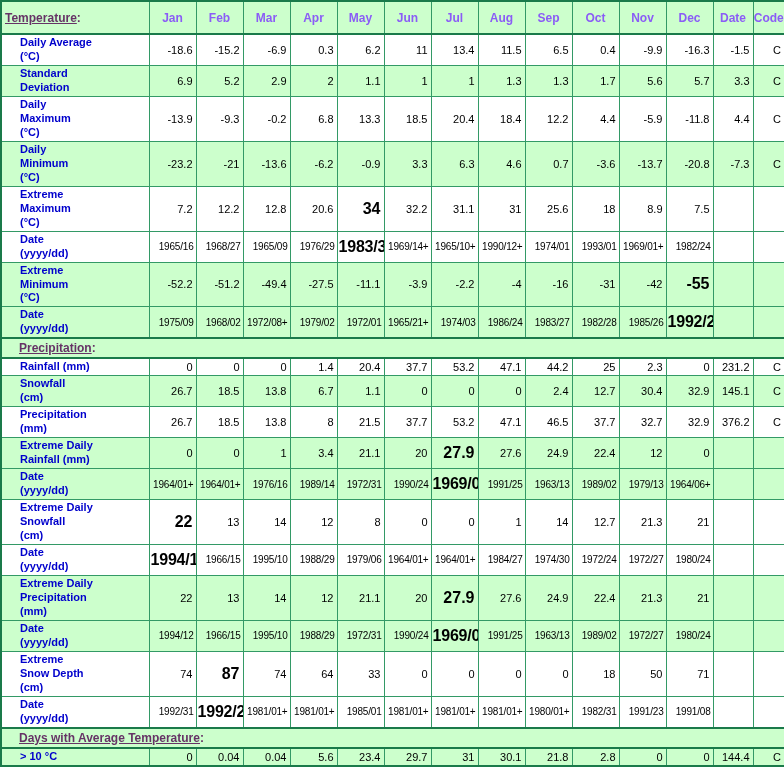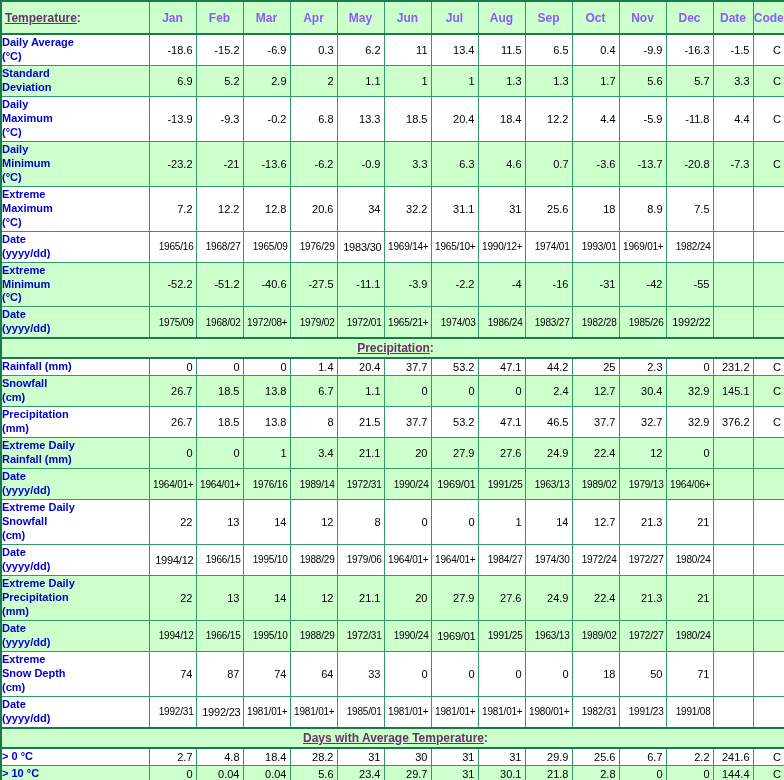--- a/index.html
+++ b/index.html
@@ -9,27 +9,27 @@
   col.c-label { width:148px; }
   col.c-month { width:47px; }
   col.c-year  { width:40px; }
   col.c-code  { width:32px; }
 
   tr.hdr { height:33px; }
   tr.hdr th { background:#ccffcc; color:#8b5cf6; font-size:12px; font-weight:bold; text-align:center; padding:0; border-bottom:2px solid #1a7a4a; }
   tr.hdr th.corner { text-align:left; padding-left:3px; color:#663366; }
   tr.hdr th.code-h { font-size:12px; }
 
-  tr.section td { background:#ccffcc; color:#663366; font-size:12px; font-weight:bold; text-align:center; padding:1px 0 1px 5px; border-top:2px solid #1a7a4a; border-bottom:2px solid #1a7a4a; height:16px; }
+  tr.section td { background:#ccffcc; color:#663366; font-size:12px; font-weight:bold; text-align:left; padding:1px 0 1px 17px; border-top:2px solid #1a7a4a; border-bottom:2px solid #1a7a4a; height:16px; }
   u { text-decoration:underline; }
 
-  td.label { color:#0000cc; font-size:11px; font-weight:bold; text-align:left; padding:1px 1px 1px 0; white-space:pre-line; line-height:1.27;margin-top:43px; }
+  td.label { color:#0000cc; font-size:11px; font-weight:bold; text-align:left; padding:1px 1px 1px 18px; white-space:pre-line; line-height:1.27;margin-top:43px; }
   td.num  { color:#000000; font-size:11px; text-align:right; padding-right:3px; }
   td.date { color:#000000; font-size:10px; text-align:right; padding-right:2px; letter-spacing:-0.2px; }
-  td.b { font-weight:normal; font-size:11px; }
+  td.b { font-weight:bold; font-size:16px; }
   tr.bg-white td { background:#ffffff; }
   tr.bg-green td { background:#ccffcc; }
   tr.h1 { height:17px; }
   tr.h2 { height:28px; }
   tr.h3 { height:42px; }
 </style>
 </head>
 <body>
 
 <table class="climate">
@@ -178,21 +178,21 @@
         <td class="date">1982/24</td>
         <td class="date"></td>
         <td class="date"></td>
       </tr>
       <tr class="bg-green h3">
         <td class="label">Extreme
 Minimum
 (°C)</td>
         <td class="num">-52.2</td>
         <td class="num">-51.2</td>
-        <td class="num">-40.6</td>
+        <td class="num">-49.4</td>
         <td class="num">-27.5</td>
         <td class="num">-11.1</td>
         <td class="num">-3.9</td>
         <td class="num">-2.2</td>
         <td class="num">-4</td>
         <td class="num">-16</td>
         <td class="num">-31</td>
         <td class="num">-42</td>
         <td class="num b">-55</td>
         <td class="num"></td>
@@ -415,37 +415,20 @@
         <td class="date">1980/01+</td>
         <td class="date">1982/31</td>
         <td class="date">1991/23</td>
         <td class="date">1991/08</td>
         <td class="date"></td>
         <td class="date"></td>
       </tr>
       <tr class="section">
         <td colspan="15"><u>Days with Average Temperature</u>:</td>
       </tr>
-      <tr class="bg-white h1">
-        <td class="label">&gt; 0 °C</td>
-        <td class="num">2.7</td>
-        <td class="num">4.8</td>
-        <td class="num">18.4</td>
-        <td class="num">28.2</td>
-        <td class="num">31</td>
-        <td class="num">30</td>
-        <td class="num">31</td>
-        <td class="num">31</td>
-        <td class="num">29.9</td>
-        <td class="num">25.6</td>
-        <td class="num">6.7</td>
-        <td class="num">2.2</td>
-        <td class="num">241.6</td>
-        <td class="num">C</td>
-      </tr>
       <tr class="bg-green h1">
         <td class="label">&gt; 10 °C</td>
         <td class="num">0</td>
         <td class="num">0.04</td>
         <td class="num">0.04</td>
         <td class="num">5.6</td>
         <td class="num">23.4</td>
         <td class="num">29.7</td>
         <td class="num">31</td>
         <td class="num">30.1</td>

